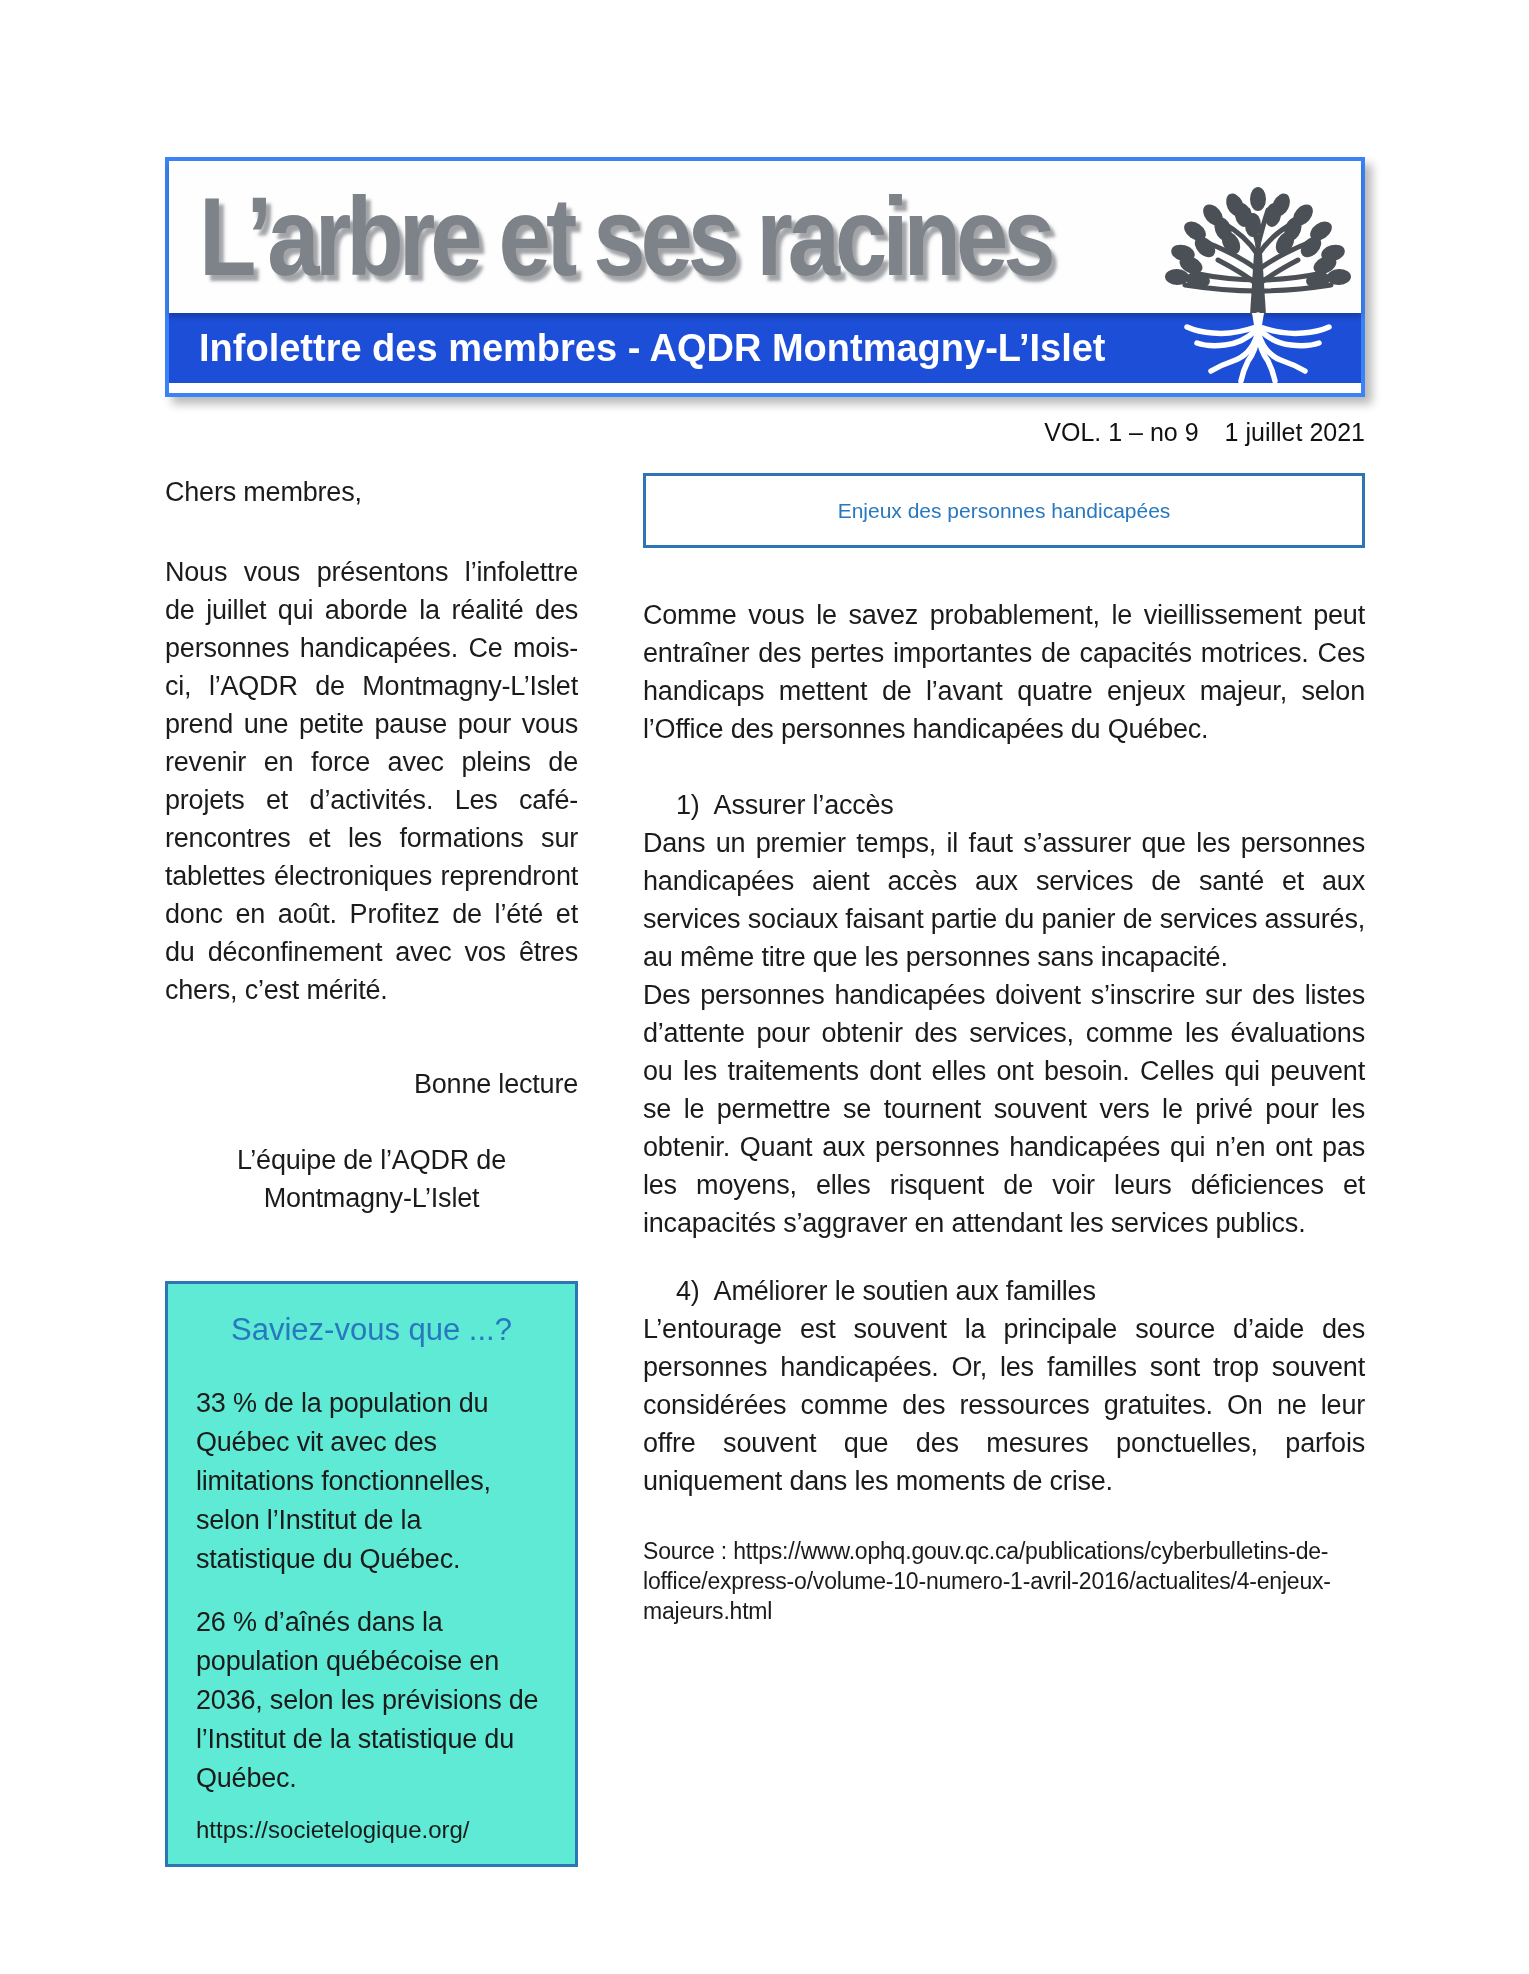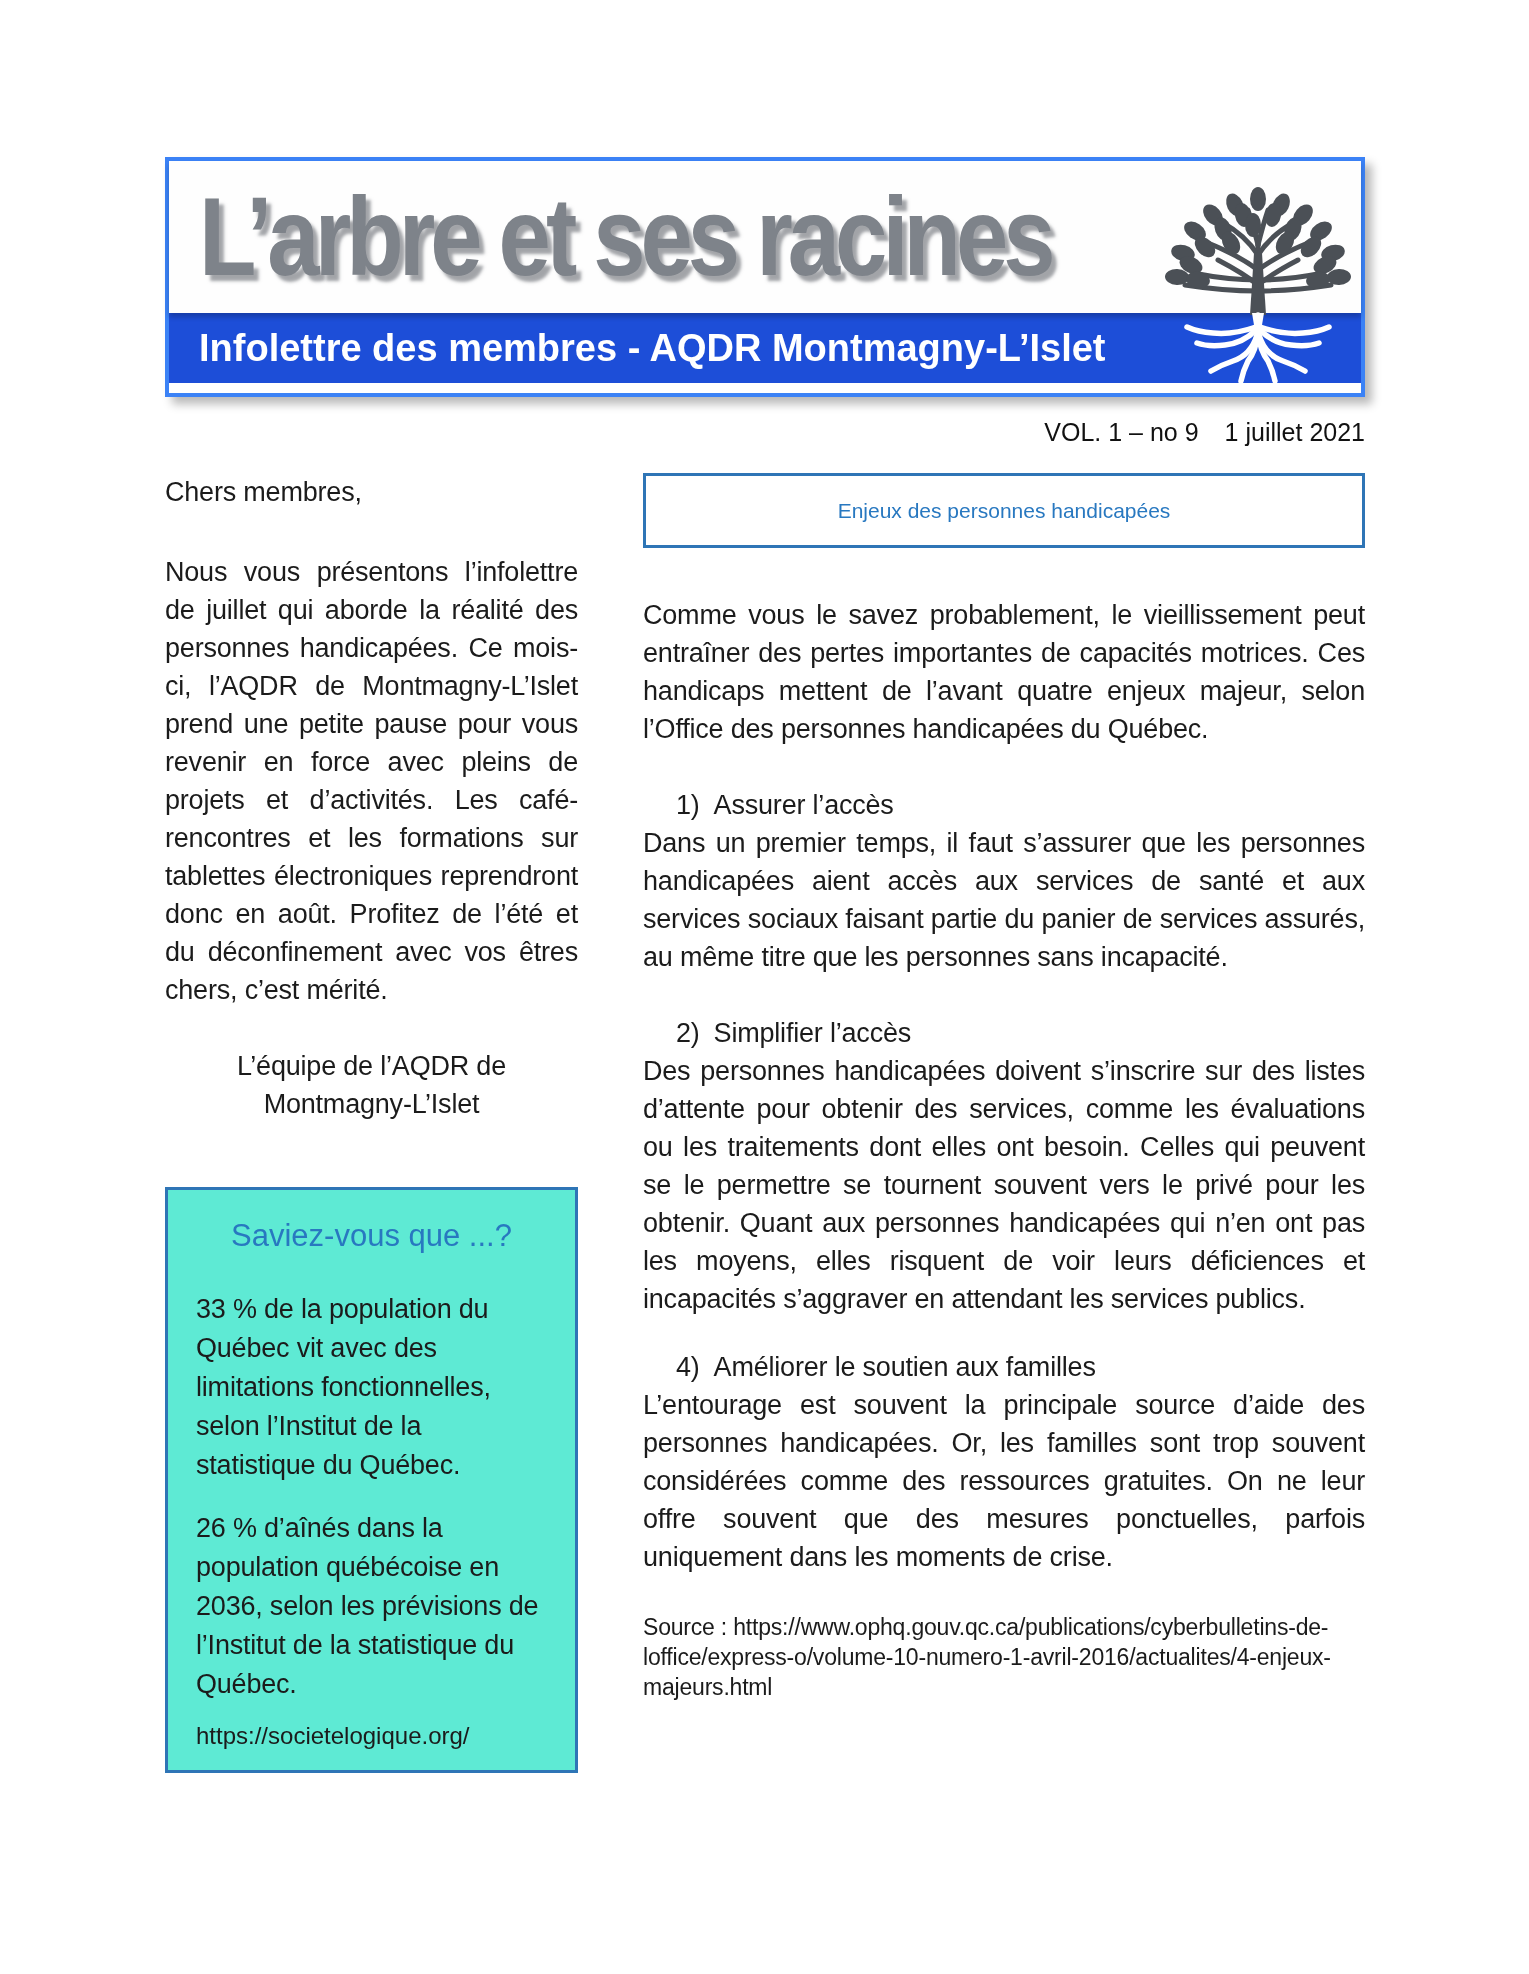--- a/index.html
+++ b/index.html
@@ -203,41 +203,41 @@
 
 <div class="issue-line">
   <span>VOL. 1 – no 9</span><span class="date">1 juillet 2021</span>
 </div>
 
 <div class="columns">
 
   <div class="col-left">
     <p class="bodytext salutation">Chers membres,</p>
     <p class="bodytext just">Nous vous présentons l’infolettre de juillet qui aborde la réalité des personnes handicapées. Ce mois-ci, l’AQDR de Montmagny-L’Islet prend une petite pause pour vous revenir en force avec pleins de projets et d’activités. Les café-rencontres et les formations sur tablettes électroniques reprendront donc en août. Profitez de l’été et du déconfinement avec vos êtres chers, c’est mérité.</p>
+    <p class="bodytext closing">Bonne lecture</p>
     <p class="bodytext signature">L’équipe de l’AQDR de Montmagny-L’Islet</p>
 
     <div class="fact-box">
       <h2 class="fact-title">Saviez-vous que ...?</h2>
       <p class="bodytext fact">33 % de la population du Québec vit avec des limitations fonctionnelles, selon l’Institut de la statistique du Québec.</p>
       <p class="bodytext fact">26 % d’aînés dans la population québécoise en 2036, selon les prévisions de l’Institut de la statistique du Québec.</p>
       <a class="fact-link" href="#">https://societelogique.org/</a>
     </div>
   </div>
 
   <div class="col-right">
     <div class="section-box">
       <h2 class="section-title">Enjeux des personnes handicapées</h2>
     </div>
 
     <p class="bodytext just r-intro">Comme vous le savez probablement, le vieillissement peut entraîner des pertes importantes de capacités motrices. Ces handicaps mettent de l’avant quatre enjeux majeur, selon l’Office des personnes handicapées du Québec.</p>
 
     <p class="item-heading"><span class="num">1)</span><span>Assurer l’accès</span></p>
     <p class="bodytext just">Dans un premier temps, il faut s’assurer que les personnes handicapées aient accès aux services de santé et aux services sociaux faisant partie du panier de services assurés, au même titre que les personnes sans incapacité.</p>
 
-    <p class="item-heading"><span class="num">2)</span><span>Simplifier l’accès</span></p>
 
     <p class="bodytext just">Des personnes handicapées doivent s’inscrire sur des listes d’attente pour obtenir des services, comme les évaluations ou les traitements dont elles ont besoin. Celles qui peuvent se le permettre se tournent souvent vers le privé pour les obtenir. Quant aux personnes handicapées qui n’en ont pas les moyens, elles risquent de voir leurs déficiences et incapacités s’aggraver en attendant les services publics.</p>
 
     <p class="item-heading h4"><span class="num">4)</span><span>Améliorer le soutien aux familles</span></p>
     <p class="bodytext just">L’entourage est souvent la principale source d’aide des personnes handicapées. Or, les familles sont trop souvent considérées comme des ressources gratuites. On ne leur offre souvent que des mesures ponctuelles, parfois uniquement dans les moments de crise.</p>
 
     <p class="source">Source : https://www.ophq.gouv.qc.ca/publications/cyberbulletins-de-loffice/express-o/volume-10-numero-1-avril-2016/actualites/4-enjeux-majeurs.html</p>
   </div>
 
 </div>

